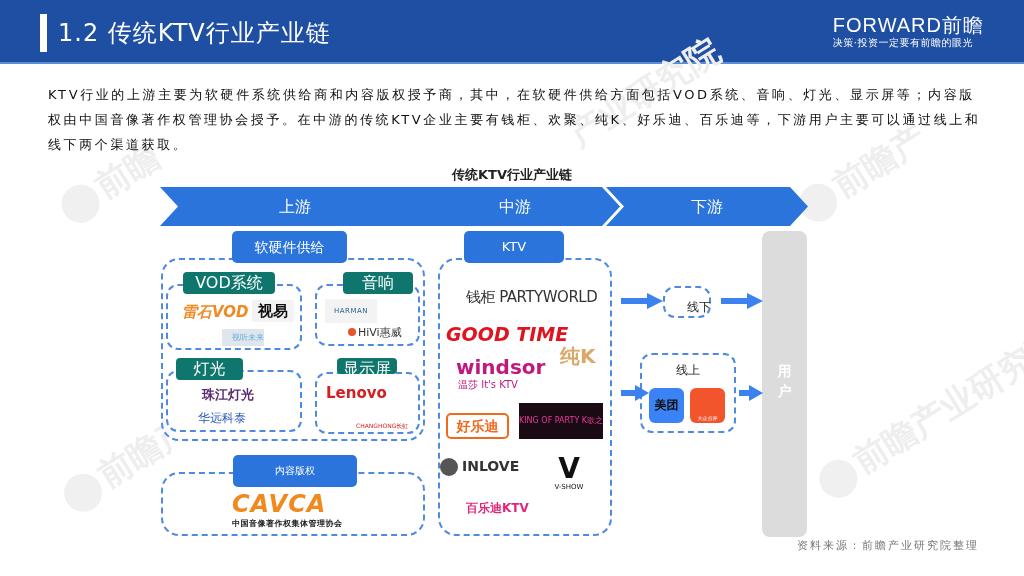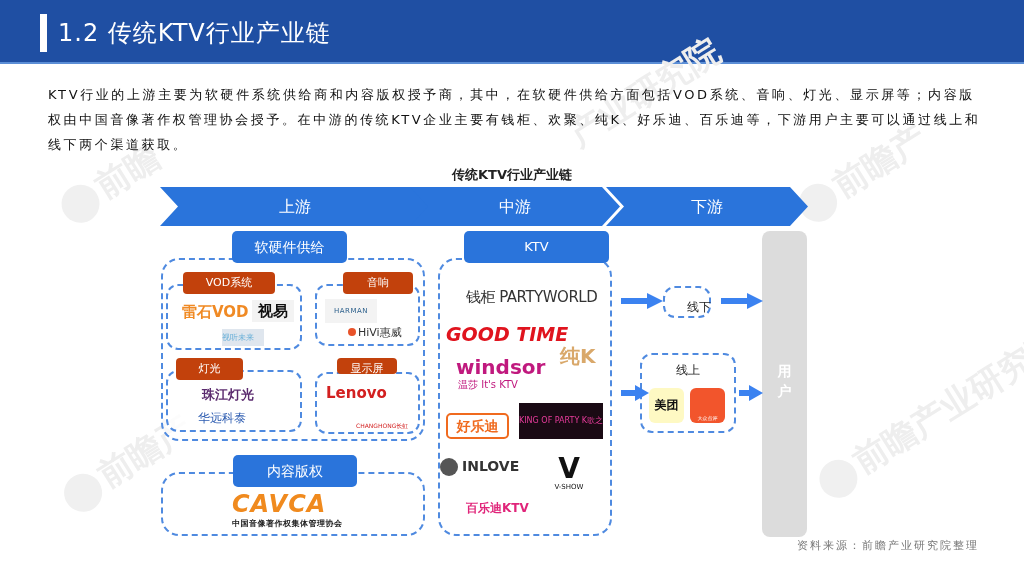--- a/index.html
+++ b/index.html
@@ -23,21 +23,21 @@
 
     .diagram-title { position: absolute; left: 0; width: 1024px; top: 166px; text-align: center; font-size: 13px; font-weight: bold; color: #222; z-index: 1; }
 
     
     .stage { position: absolute; top: 187px; height: 39px; z-index: 1; }
     .stage svg { position: absolute; left: 0; top: 0; }
     .stage .lbl { position: absolute; left: 0; top: 0; width: 100%; height: 39px; line-height: 39px; text-align: center; color: #fff; font-size: 16px; }
 
     
     .tab { position: absolute; background: #2a74db; color: #fff; border-radius: 5px; text-align: center; z-index: 2; }
-    .subtab { position: absolute; background: #c2410c; color: #fff; border-radius: 4px; text-align: center; z-index: 2; font-size: 11px; }
+    .subtab { position: absolute; background: #0f766e; color: #fff; border-radius: 4px; text-align: center; z-index: 2; font-size: 16px; }
 
     
     .dash { position: absolute; border: 2px dashed #4f8ae0; border-radius: 18px; z-index: 1; background: rgba(255,255,255,0.6); }
     .dash.sm { border-radius: 12px; }
 
     
     .logo-item { position: absolute; z-index: 3; white-space: nowrap; }
 
     .gray-user { position: absolute; left: 762px; top: 231px; width: 45px; height: 306px; background: #dcdcdc; border-radius: 8px; z-index: 1; }
     .gray-user span { position: absolute; left: 0; width: 45px; top: 130px; text-align: center; color: #fff; font-size: 14px; line-height: 20px; font-weight: bold; }
@@ -45,20 +45,24 @@
     .arrow { position: absolute; z-index: 2; }
 
     .source { position: absolute; left: 797px; top: 538px; font-size: 11px; color: #777; letter-spacing: 2px; z-index: 1; }
   </style>
 </head>
 <body>
 
 <div class="header">
   <div class="bar"></div>
   <div class="title">1.2 传统KTV行业产业链</div>
+  <div class="brand">
+    <div class="logo">FORWARD前瞻</div>
+    <div class="slogan">决策·投资一定要有前瞻的眼光</div>
+  </div>
 </div>
 
 <div class="wm" style="left:55px;top:160px;"><span class="c"></span>前瞻</div>
 <div class="wm" style="left:55px;top:440px;"><span class="c"></span>前瞻产</div>
 <div class="wm" style="left:790px;top:150px;"><span class="c"></span>前瞻产</div>
 <div class="wm" style="left:800px;top:390px;"><span class="c"></span>前瞻产业研究院</div>
 <div class="wm" style="left:560px;top:70px;">产业研究院</div>
 
 <div class="intro">KTV行业的上游主要为软硬件系统供给商和内容版权授予商，其中，在软硬件供给方面包括VOD系统、音响、灯光、显示屏等；内容版权由中国音像著作权管理协会授予。在中游的传统KTV企业主要有钱柜、欢聚、纯K、好乐迪、百乐迪等，下游用户主要可以通过线上和线下两个渠道获取。</div>
 
@@ -81,45 +85,45 @@
       <polygon points="0,0 184,0 202,19.5 184,39 0,39 18,19.5" fill="#2a74db"></polygon>
     </svg>
   <div class="lbl">下游</div>
 </div>
 
 <div class="tab" style="left:232px;top:231px;width:115px;height:32px;line-height:32px;font-size:14px;">软硬件供给</div>
 <div class="dash" style="left:161px;top:258px;width:264px;height:183px;"></div>
 
 <div class="subtab" style="left:183px;top:272px;width:92px;height:22px;line-height:22px;">VOD系统</div>
 <div class="dash sm" style="left:166px;top:284px;width:136px;height:66px;"></div>
-<div class="logo-item" style="left:182px;top:303px;font-size:15px;font-weight:bold;color:#f08a24;">雷石VOD</div>
+<div class="logo-item" style="left:182px;top:303px;font-size:15px;font-weight:bold;color:#f08a24;font-style:italic;">雷石VOD</div>
 <div class="logo-item" style="left:252px;top:300px;width:42px;height:22px;background:#f3f3f3;font-size:15px;font-weight:bold;color:#111;text-align:center;line-height:22px;">视易</div>
-<div class="logo-item" style="left:222px;top:329px;width:42px;height:17px;background:#dfe6ee;font-size:8px;color:#6ab0d8;text-align:left;line-height:17px;overflow:hidden;">视听未来</div>
+<div class="logo-item" style="left:222px;top:329px;width:42px;height:17px;background:#dfe6ee;font-size:8px;color:#6ab0d8;text-align:right;line-height:17px;overflow:hidden;">视听未来</div>
 
 <div class="subtab" style="left:343px;top:272px;width:70px;height:22px;line-height:22px;">音响</div>
 <div class="dash sm" style="left:315px;top:284px;width:105px;height:62px;"></div>
 <div class="logo-item" style="left:325px;top:299px;width:52px;height:24px;background:#f3f3f3;font-size:7px;color:#2a5e8a;text-align:center;line-height:24px;letter-spacing:0.5px;">HARMAN</div>
 <div class="logo-item" style="left:348px;top:325px;font-size:11px;color:#333;"><span style="display:inline-block;width:8px;height:8px;border-radius:50%;background:#e8532a;margin-right:2px;"></span><span>HiVi惠威</span></div>
 
 <div class="subtab" style="left:176px;top:358px;width:67px;height:22px;line-height:22px;">灯光</div>
 <div class="dash sm" style="left:166px;top:370px;width:136px;height:62px;"></div>
 <div class="logo-item" style="left:202px;top:386px;font-size:13px;color:#5a2a6e;font-weight:bold;">珠江灯光</div>
 <div class="logo-item" style="left:198px;top:410px;font-size:12px;color:#2a5ab0;">华远科泰</div>
 
 <div class="subtab" style="left:337px;top:358px;width:60px;height:16px;line-height:22px;">显示屏</div>
 <div class="dash sm" style="left:315px;top:372px;width:105px;height:62px;"></div>
 <div class="logo-item" style="left:326px;top:384px;font-size:15px;font-weight:bold;color:#d32020;">Lenovo</div>
 <div class="logo-item" style="left:356px;top:412px;width:52px;height:20px;font-size:6px;color:#d32020;text-align:center;line-height:28px;overflow:hidden;">CHANGHONG长虹</div>
 
-<div class="tab" style="left:233px;top:455px;width:124px;height:32px;line-height:32px;font-size:14px;">内容版权</div>
+<div class="tab" style="left:233px;top:455px;width:124px;height:32px;line-height:32px;font-size:10px;">内容版权</div>
 <div class="dash" style="left:161px;top:472px;width:264px;height:64px;"></div>
 <div class="logo-item" style="left:232px;top:492px;font-size:24px;font-weight:bold;font-style:italic;color:#f08a1e;letter-spacing:1px;line-height:24px;">CAVCA</div>
 <div class="logo-item" style="left:232px;top:518px;font-size:8px;font-weight:bold;color:#222;letter-spacing:0.5px;">中国音像著作权集体管理协会</div>
 
-<div class="tab" style="left:464px;top:231px;width:145px;height:32px;line-height:32px;font-size:13px;">KTV</div>
+<div class="tab" style="left:464px;top:231px;width:100px;height:32px;line-height:32px;font-size:13px;">KTV</div>
 <div class="dash" style="left:438px;top:258px;width:174px;height:278px;"></div>
 <div class="logo-item" style="left:466px;top:288px;font-size:15px;color:#333;letter-spacing:-0.5px;">钱柜 PARTYWORLD</div>
 <div class="logo-item" style="left:446px;top:323px;font-size:19px;font-weight:bold;font-style:italic;color:#e0141e;">GOOD TIME</div>
 <div class="logo-item" style="left:560px;top:343px;font-size:20px;color:#d9a86a;font-weight:bold;">纯K</div>
 <div class="logo-item" style="left:456px;top:355px;font-size:20px;font-weight:bold;color:#c0197e;">windsor</div>
 <div class="logo-item" style="left:458px;top:378px;font-size:10px;color:#c0197e;">温莎 It's KTV</div>
 <div class="logo-item" style="left:446px;top:413px;width:63px;height:26px;border:2px solid #f06a1e;border-radius:5px;color:#f06a1e;font-size:14px;font-weight:bold;text-align:center;line-height:22px;">好乐迪</div>
 <div class="logo-item" style="left:519px;top:403px;width:84px;height:36px;background:#1a0a14;color:#e83c9c;font-size:8px;text-align:center;line-height:36px;overflow:hidden;">KING OF PARTY K歌之王</div>
 <div class="logo-item" style="left:440px;top:458px;font-size:14px;font-weight:bold;color:#333;"><span style="display:inline-block;width:18px;height:18px;border-radius:50%;background:#555;vertical-align:middle;margin-right:4px;"></span><span>INLOVE</span></div>
 <div class="logo-item" style="left:554px;top:455px;width:30px;height:36px;font-size:7px;color:#111;text-align:center;">
@@ -138,21 +142,21 @@
     <rect x="0" y="5" width="28" height="6" fill="#3b82f0"></rect>
     <polygon points="26,0 42,8 26,16" fill="#3b82f0"></polygon>
   </svg>
 
 <svg class="arrow" style="left:621px;top:385px;" width="28" height="16">
     <rect x="0" y="5" width="16" height="6" fill="#3b82f0"></rect>
     <polygon points="14,0 28,8 14,16" fill="#3b82f0"></polygon>
   </svg>
 <div class="dash sm" style="left:640px;top:353px;width:96px;height:80px;"></div>
 <div class="logo-item" style="left:640px;top:362px;width:96px;text-align:center;font-size:12px;color:#222;">线上</div>
-<div class="logo-item" style="left:649px;top:388px;width:35px;height:35px;background:#fef9c3;border-radius:6px;color:#111;font-size:12px;font-weight:bold;text-align:center;line-height:35px;">美团</div>
+<div class="logo-item" style="left:649px;top:388px;width:35px;height:35px;background:#3b82f6;border-radius:6px;color:#111;font-size:12px;font-weight:bold;text-align:center;line-height:35px;">美团</div>
 <div class="logo-item" style="left:690px;top:388px;width:35px;height:35px;background:#f2552c;border-radius:6px;color:#fff;font-size:5px;text-align:center;line-height:60px;overflow:hidden;">大众点评</div>
 <svg class="arrow" style="left:739px;top:385px;" width="24" height="16">
     <rect x="0" y="5" width="12" height="6" fill="#3b82f0"></rect>
     <polygon points="10,0 24,8 10,16" fill="#3b82f0"></polygon>
   </svg>
 
 <div class="gray-user">
   <span>用<br>户</span>
 </div>
 

